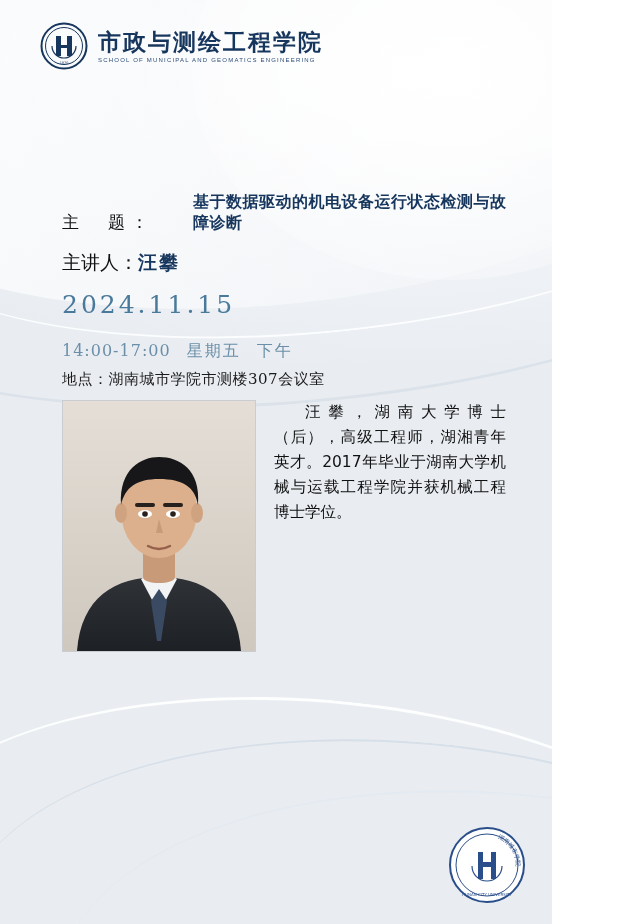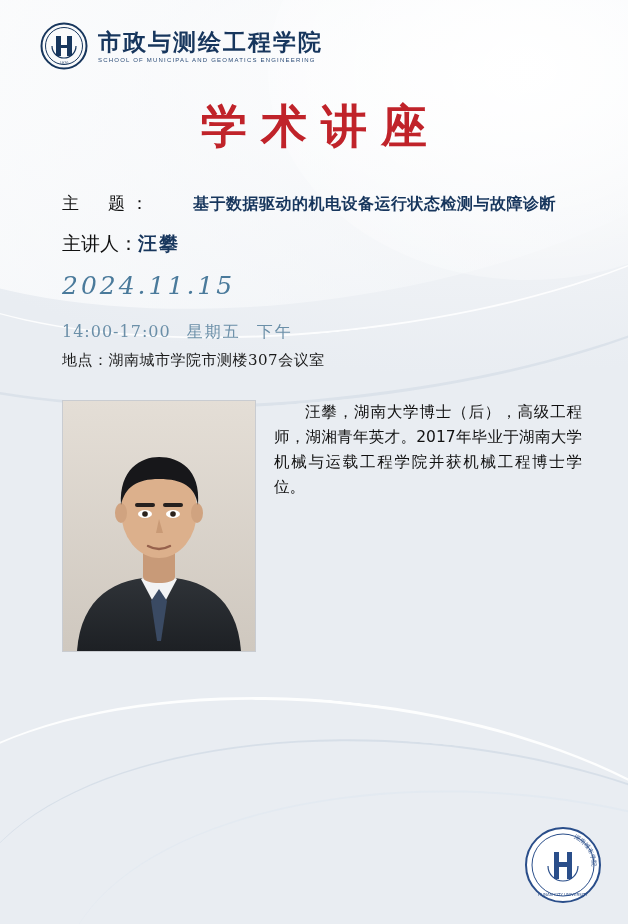--- a/index.html
+++ b/index.html
@@ -8,21 +8,21 @@
   }
   body {
     width: 628px;
     height: 924px;
     font-family: "Liberation Sans", sans-serif;
     background: #ffffff;
     overflow: hidden;
   }
   .poster {
     position: relative;
-    width: 628px;
+    width: 552px;
     height: 924px;
     background:
       radial-gradient(ellipse 700px 300px at 75% 8%, #ffffff 0%, #f2f4f7 45%, #e9edf2 100%),
       linear-gradient(160deg, #f7f9fb 0%, #eef1f5 50%, #e7ebf0 100%);
     overflow: hidden;
   }
   
   .swoosh {
     position: absolute;
     pointer-events: none;
@@ -164,21 +164,20 @@
     font-weight: bold;
     letter-spacing: 2px;
     text-align: right;
   }
   .row-date {
     margin-top: 14px;
     font-family: "DejaVu Serif", "Liberation Serif", serif;
     font-size: 25px;
     color: #4a7a9b;
     letter-spacing: 3px;
-    font-style: italic;
   }
   .row-time {
     margin-top: 22px;
     font-family: "DejaVu Serif", "Liberation Serif", serif;
     font-size: 16px;
     color: #6b8fa8;
     letter-spacing: 1px;
   }
   .row-time .weekday {
     margin-left: 16px;
@@ -262,21 +261,20 @@
         <path d="M12 24 a12 12 0 0 0 24 0" fill="none" stroke="#17365d" stroke-width="1.2"></path>
         <text x="24" y="42" font-size="3.4" fill="#17365d" text-anchor="middle" font-family="DejaVu Sans, sans-serif">1970</text>
       </svg>
     </span>
     <span class="logo-text">
       <span class="logo-cn">市政与测绘工程学院</span>
       <span class="logo-en">SCHOOL OF MUNICIPAL AND GEOMATICS ENGINEERING</span>
     </span>
   </div>
 
-  <div class="title">学术讲座</div>
 
   <div class="meta">
     <div class="row-subject">
       <span class="label-subject">主　题：</span>
       <span class="subject-value">基于数据驱动的机电设备运行状态检测与故障诊断</span>
     </div>
     <div class="row-speaker">
       <span>主讲人：</span><span class="speaker-name">汪攀</span>
     </div>
     <div class="row-date">2024.11.15</div>

